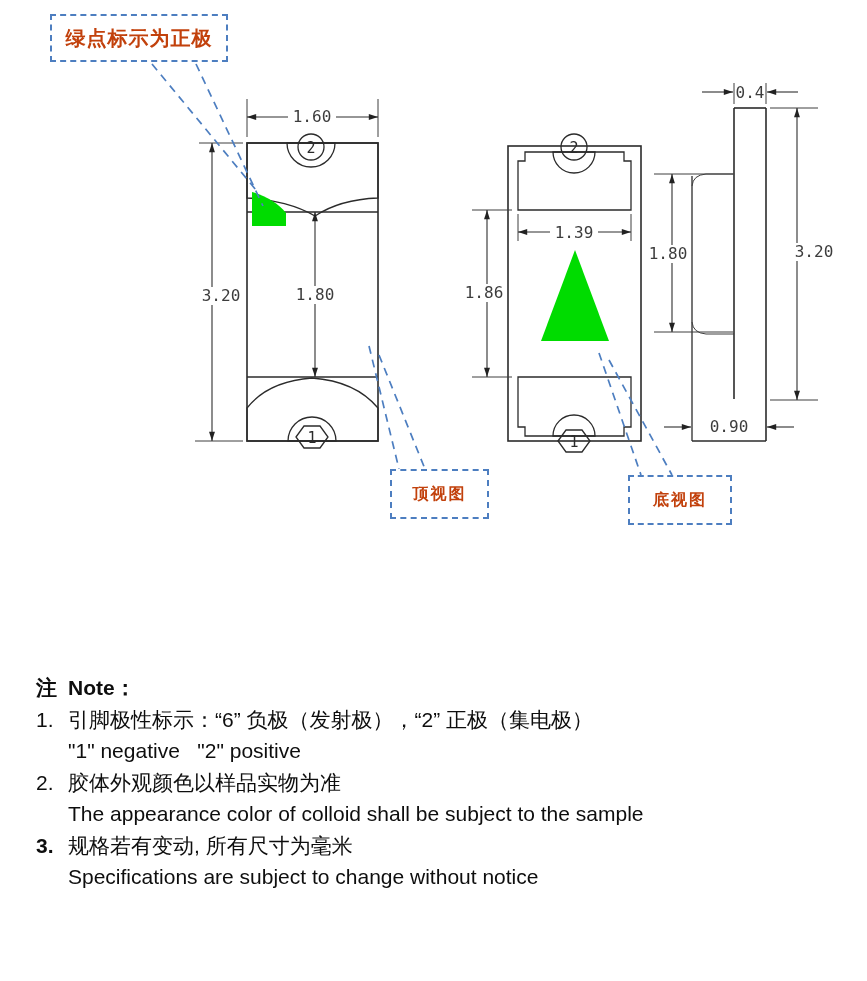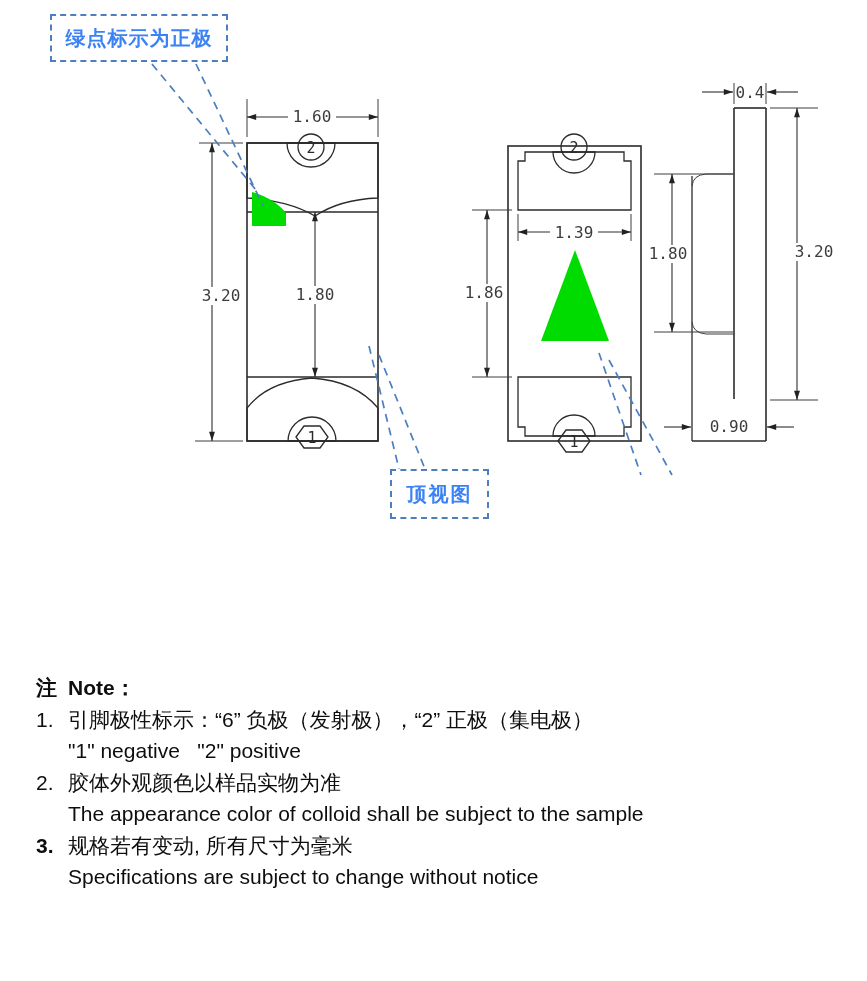--- a/index.html
+++ b/index.html
@@ -1,22 +1,22 @@
 <!DOCTYPE html>
 <html><head>
 <meta charset="utf-8">
 <style>
   html,body{margin:0;padding:0;background:#ffffff;}
   body{width:867px;height:981px;position:relative;font-family:"Liberation Sans",sans-serif;overflow:hidden;}
   .canvas{position:absolute;left:0;top:0;width:867px;height:981px;}
   svg{position:absolute;left:0;top:0;}
   .callout{position:absolute;border:2px dashed #4D7EC0;background:#ffffff;display:flex;align-items:center;justify-content:center;
-           font-weight:bold;color:#3b82f6;font-family:Liberation Serif, serif;}
+           font-weight:bold;color:#c2410c;font-family:Liberation Serif, serif;}
   .callout.big{font-size:20px;letter-spacing:1px;}
-  .callout.lbl{font-size:20px;letter-spacing:2px;}
+  .callout.lbl{font-size:16px;letter-spacing:2px;}
   .dimtext{font-family:"DejaVu Sans Mono",monospace;font-size:16px;fill:#3d3d3d;text-anchor:middle;}
   .pintext{font-family:"DejaVu Sans Mono",monospace;font-size:15px;fill:#2b2b2b;text-anchor:middle;}
   .outline{stroke:#2b2b2b;stroke-width:1.6;fill:none;}
   .thin{stroke:#3f3f3f;stroke-width:1;fill:none;}
   .mid{stroke:#2b2b2b;stroke-width:1.3;fill:none;}
   .dim{stroke:#2f2f2f;stroke-width:1.1;fill:none;}
   .leader{stroke:#4D7EC0;stroke-width:1.7;fill:none;stroke-dasharray:8 6;}
   .whitebox{fill:#ffffff;stroke:none;}
   .notes{position:absolute;left:36px;top:672px;width:800px;font-size:21px;line-height:31.5px;color:#0e0e0e;}
   .note-row{display:flex;}
@@ -165,20 +165,23 @@
     <line x1="609" y1="360" x2="672" y2="475" class="leader"></line>
   </g>
 </svg>
 
 <div class="callout big" style="left:50px;top:14px;width:174px;height:44px;">
   <span>绿点标示为正极</span>
 </div>
 <div class="callout lbl" style="left:390px;top:469px;width:95px;height:46px;">
   <span>顶视图</span>
 </div>
+<div class="callout lbl" style="left:628px;top:475px;width:100px;height:46px;">
+  <span>底视图</span>
+</div>
 
 <div class="notes">
   <div class="note-row">
     <span class="note-marker b">注</span>
     <span class="note-text b">Note：</span>
   </div>
   <div class="note-row">
     <span class="note-marker">1.</span>
     <span class="note-text">引脚极性标示：“6” 负极（发射极），“2” 正极（集电极）</span>
   </div>

